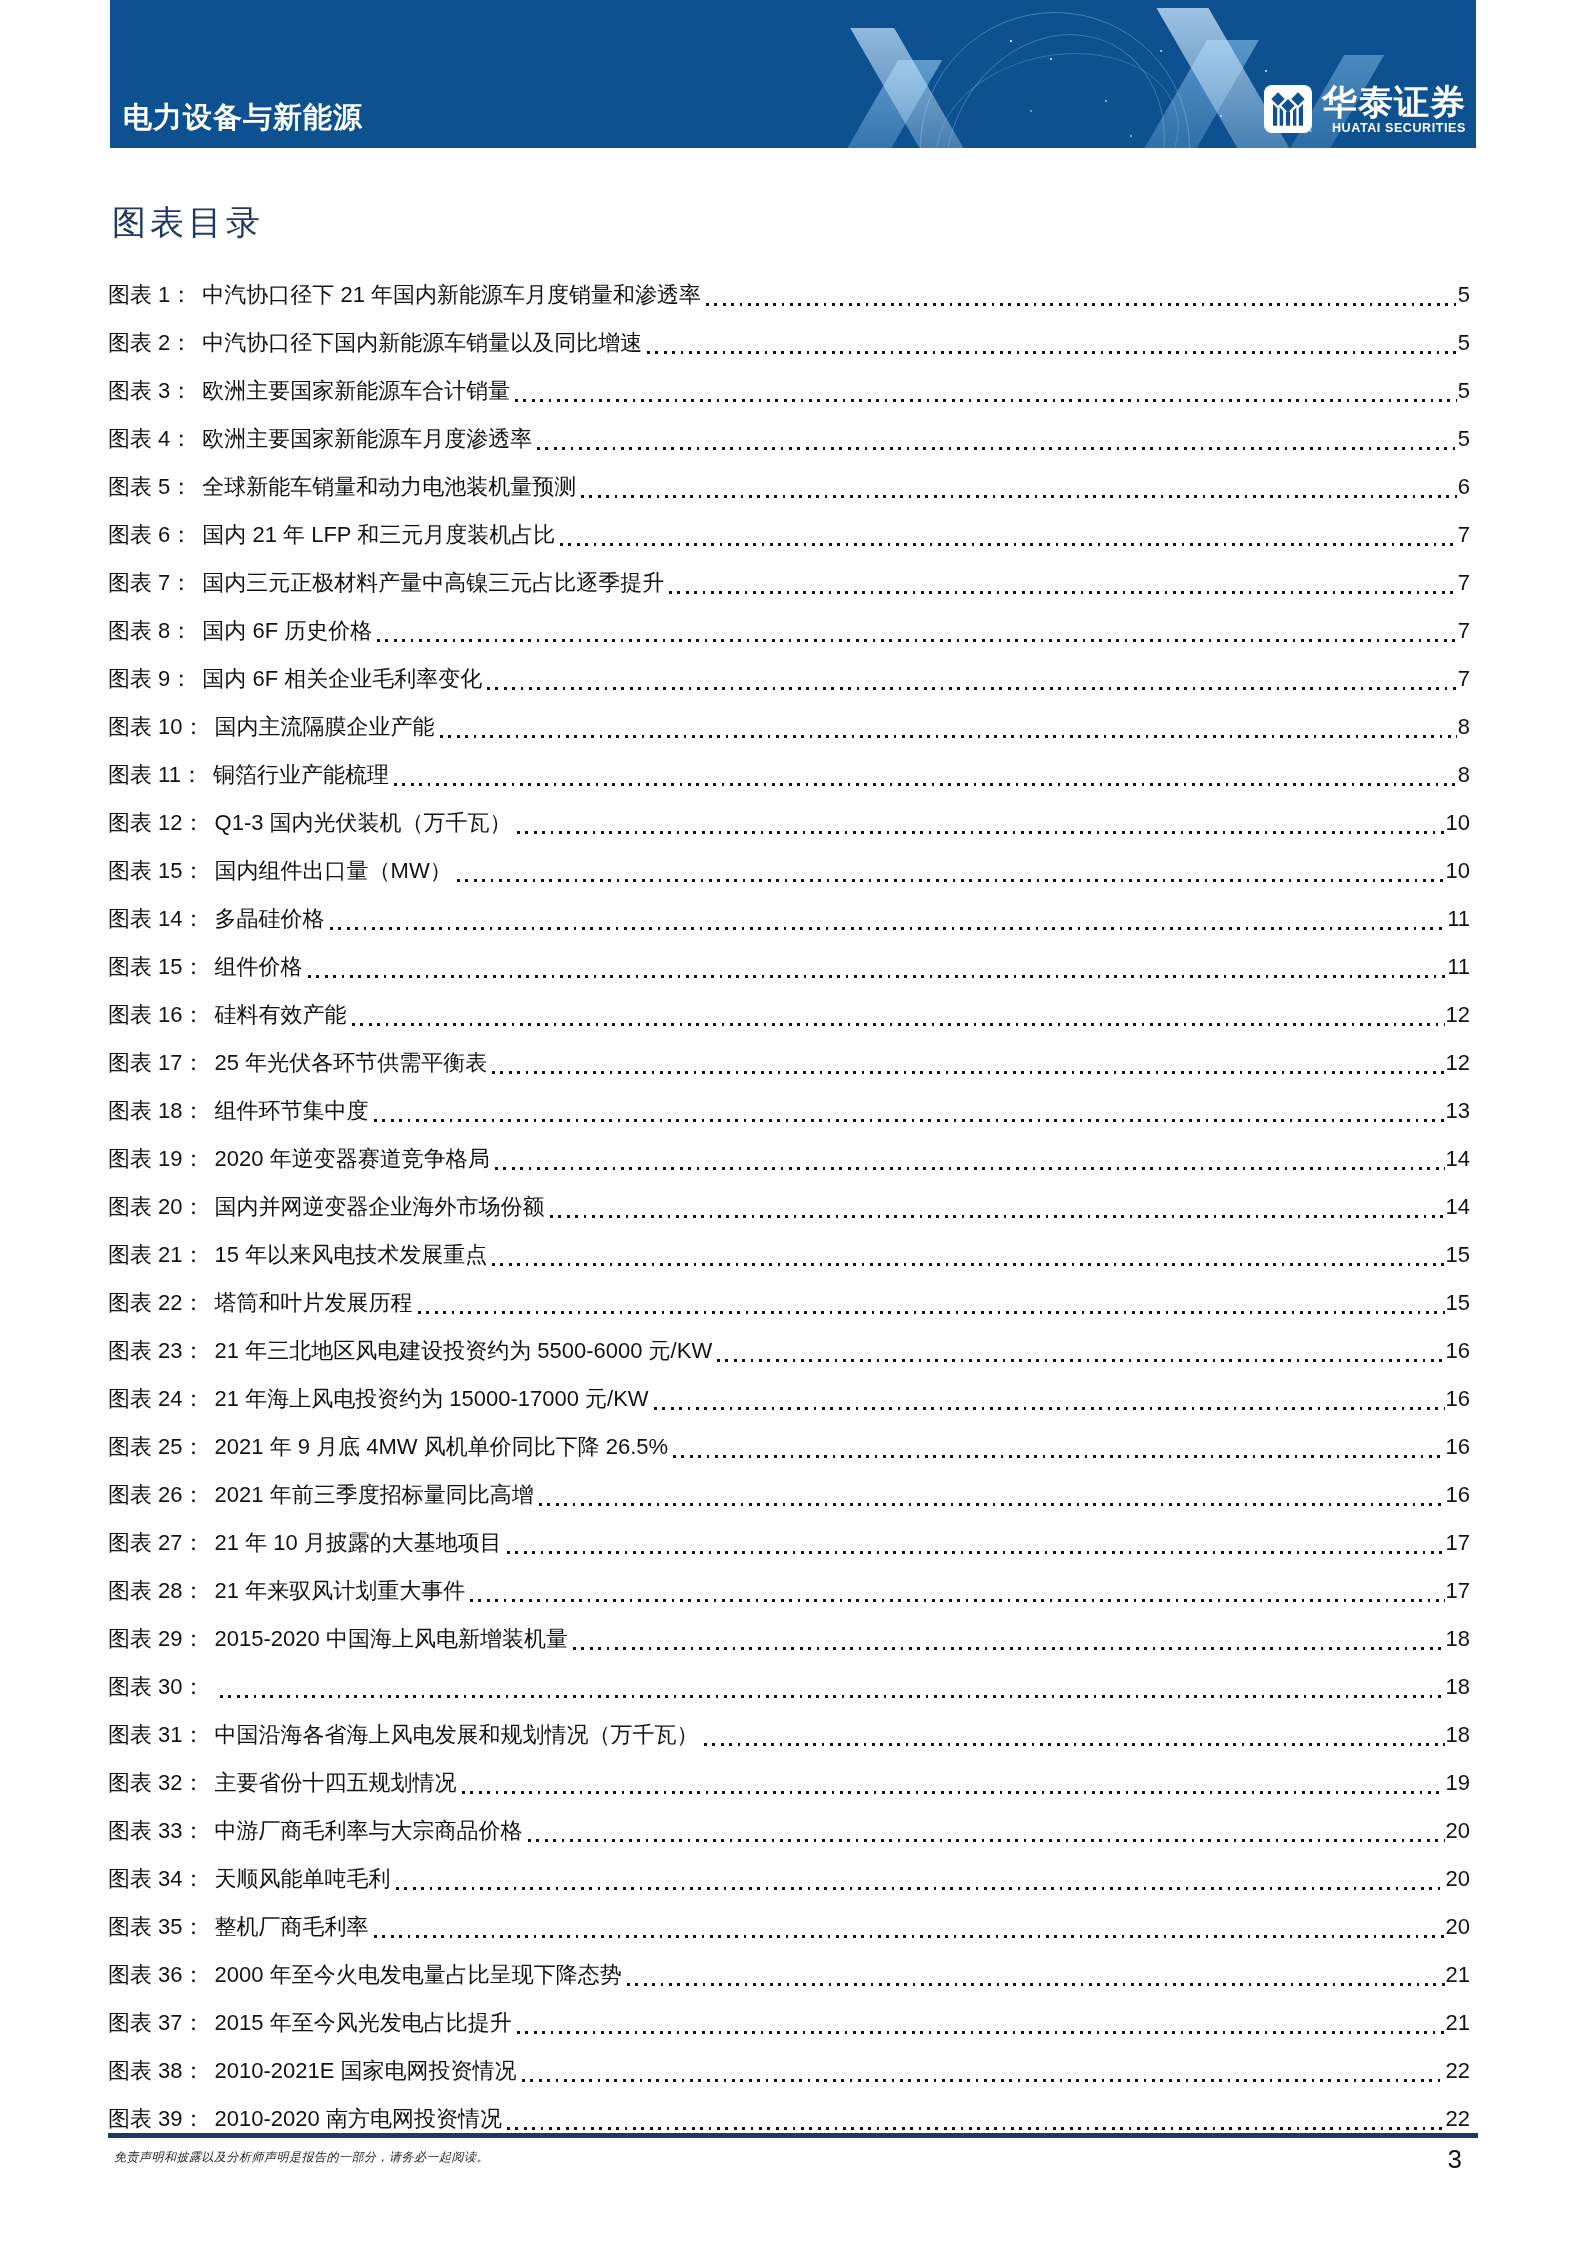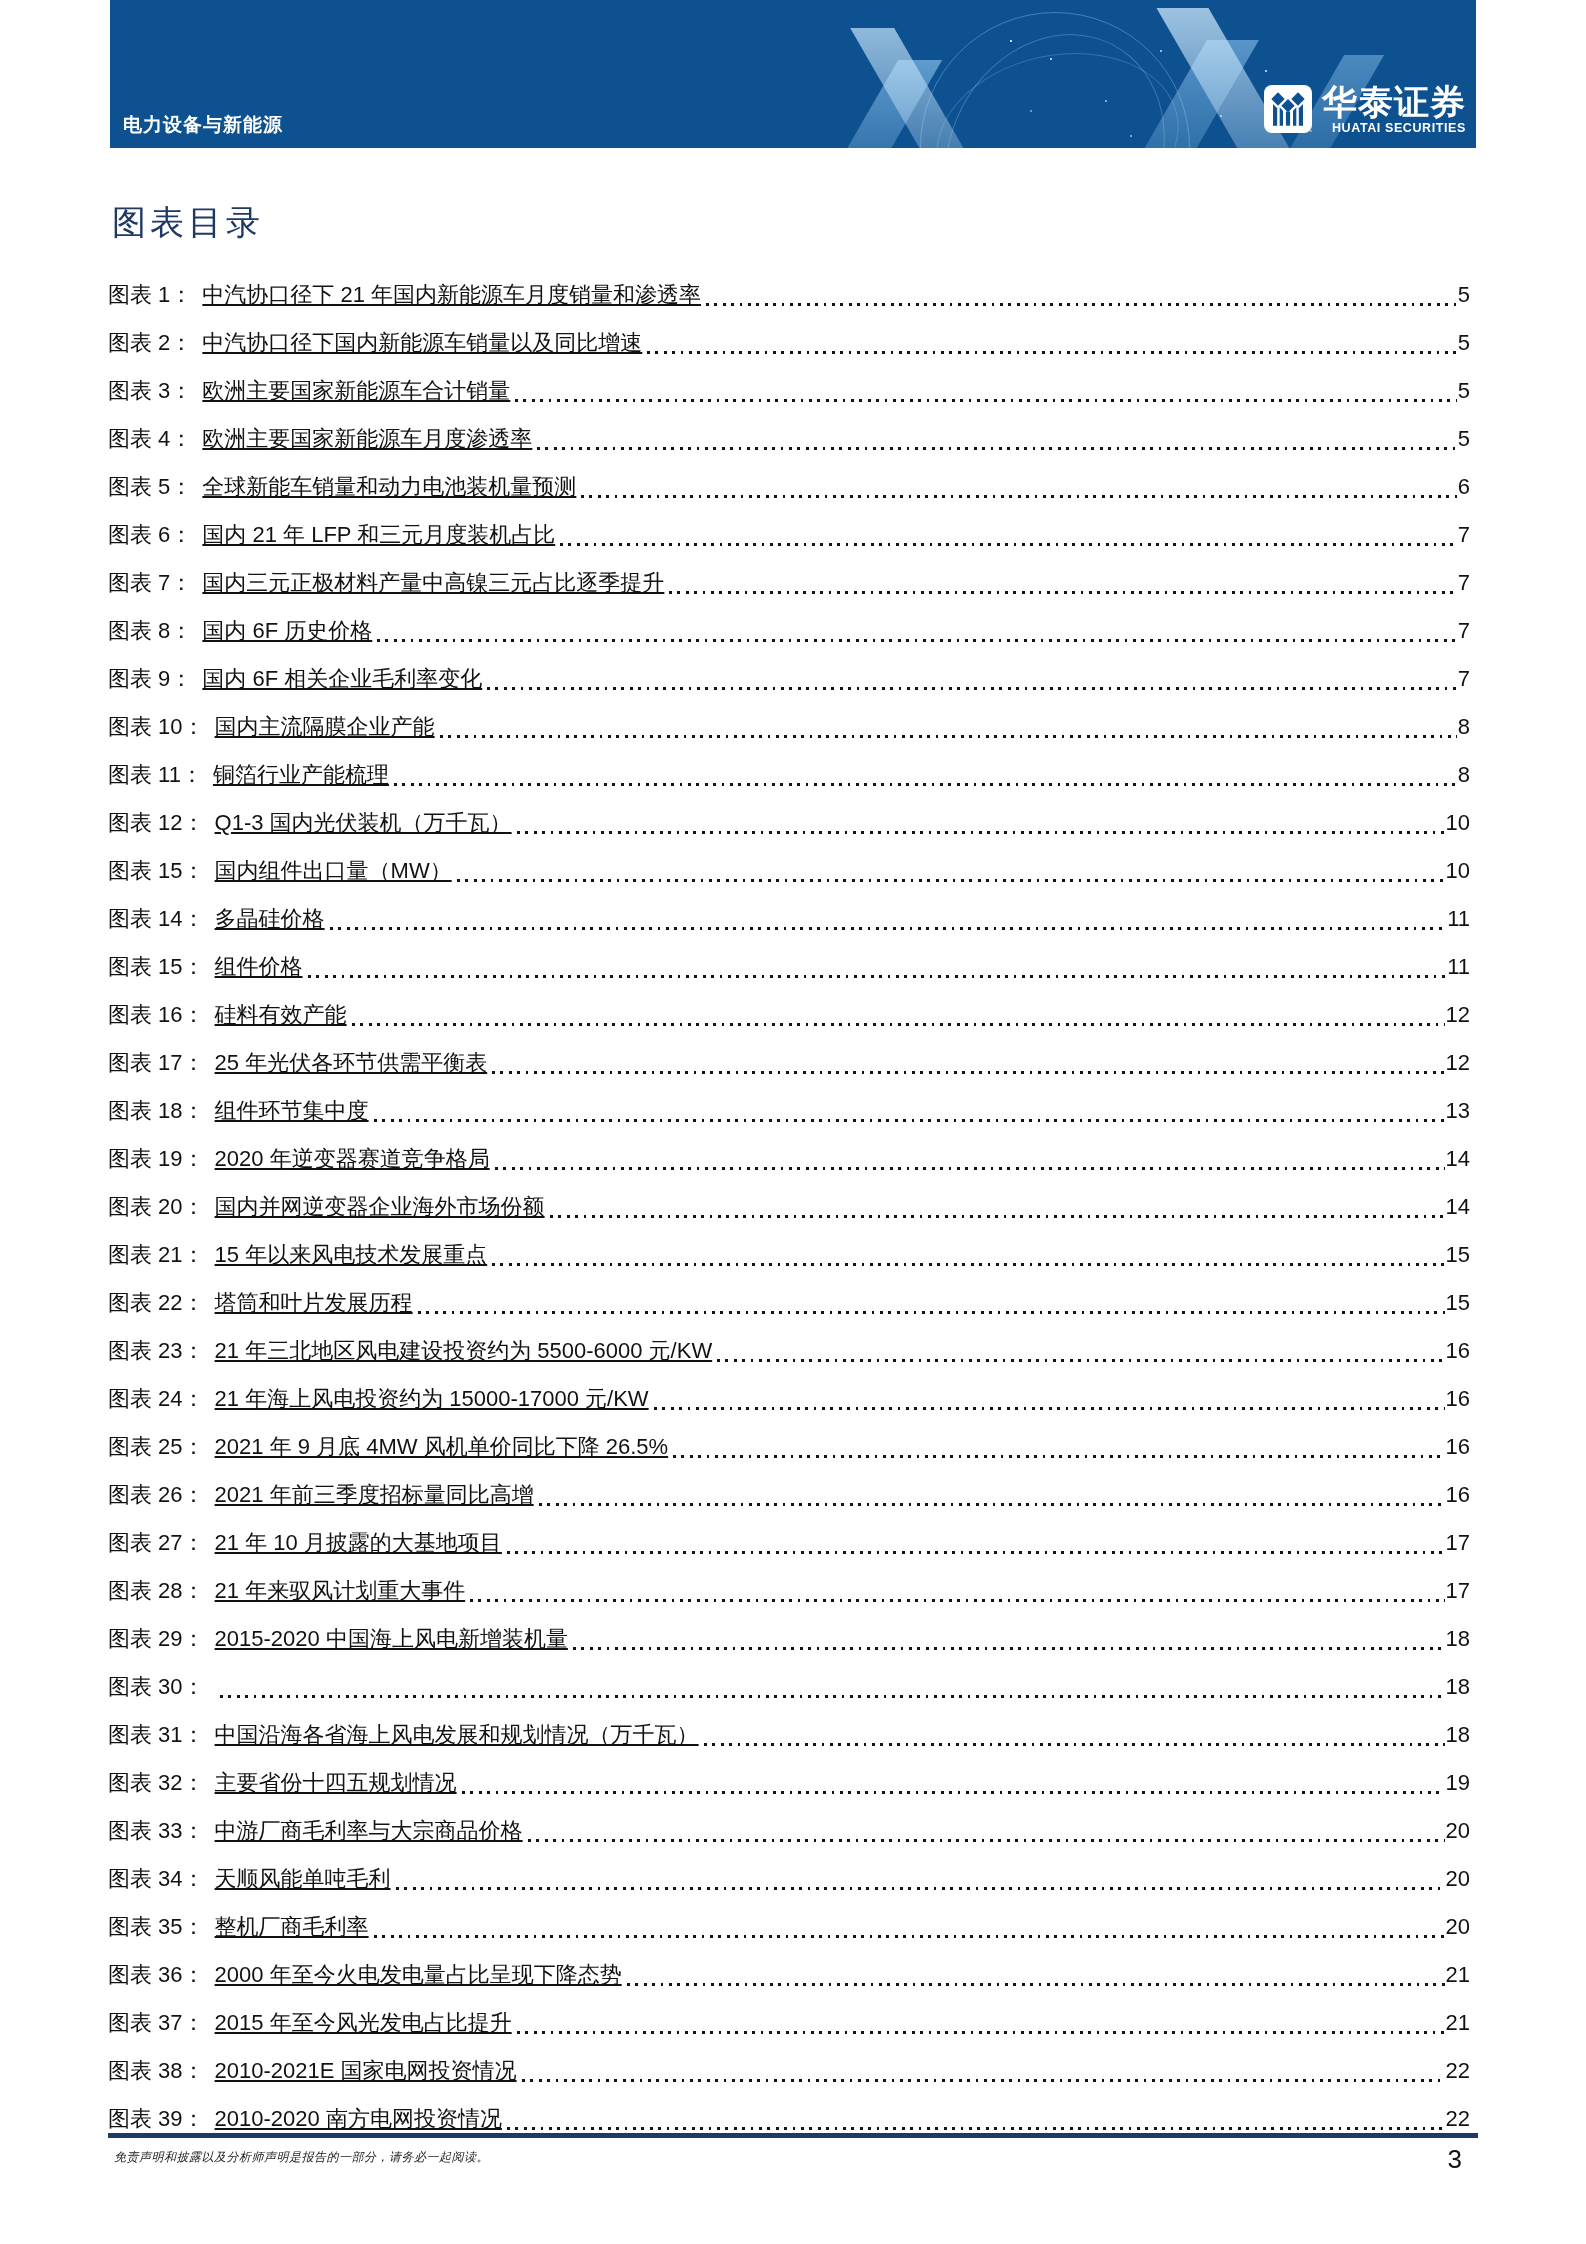--- a/index.html
+++ b/index.html
@@ -48,21 +48,21 @@
   .chev5{left:1185px;top:55px;width:40px;height:170px;
     background:linear-gradient(180deg,rgba(150,205,245,.45),rgba(150,205,245,.05));
     transform:skewX(-30deg);}
   .specks{left:900px;top:40px;width:2px;height:2px;background:rgba(255,255,255,.8);
     box-shadow:40px 18px 0 rgba(255,255,255,.7), 95px 60px 0 rgba(255,255,255,.5),
       150px 10px 0 rgba(255,255,255,.6), 210px 75px 0 rgba(255,255,255,.5),
       255px 30px 0 rgba(255,255,255,.7), 300px 90px 0 rgba(255,255,255,.4),
       120px 95px 0 rgba(255,255,255,.5), 20px 70px 0 rgba(255,255,255,.4);}
   .banner-category{
     position:absolute;left:13px;bottom:10px;color:#fff;
-    font-size:19px;font-weight:bold;letter-spacing:1px;
+    font-size:29px;font-weight:bold;letter-spacing:1px;
   }
   .logo{
     position:absolute;right:10px;bottom:13px;display:flex;align-items:flex-start;
   }
   .logo-icon{
     width:48px;height:48px;background:#fff;border-radius:8px;
     display:flex;align-items:center;justify-content:center;flex:none;
   }
   .logo-text{margin-left:10px;color:#fff;}
   .logo-cn{font-size:35px;font-weight:bold;line-height:34px;letter-spacing:1px;white-space:nowrap;text-align:center;}
@@ -76,21 +76,21 @@
 
   
   .toc{
     position:absolute;left:108px;top:271px;width:1362px;
   }
   .toc-row{
     display:flex;height:48px;line-height:48px;font-size:22px;color:var(--ink);
     white-space:nowrap;
   }
   .toc-label{flex:none;margin-right:10px;}
-  .toc-title{flex:none;text-decoration:underline;}
+  .toc-title{flex:none;}
   .toc-leader{flex:1 1 auto;position:relative;min-width:20px;}
   .toc-leader::before{
     content:"";position:absolute;left:5px;right:1px;bottom:13px;height:2.8px;
     background:repeating-linear-gradient(to right,var(--ink) 0 2.8px,transparent 2.8px 8.4px);
   }
   .toc-page{flex:none;text-align:right;}
 
   
   .footer-rule{
     position:absolute;left:108px;top:2133px;width:1370px;height:5px;

